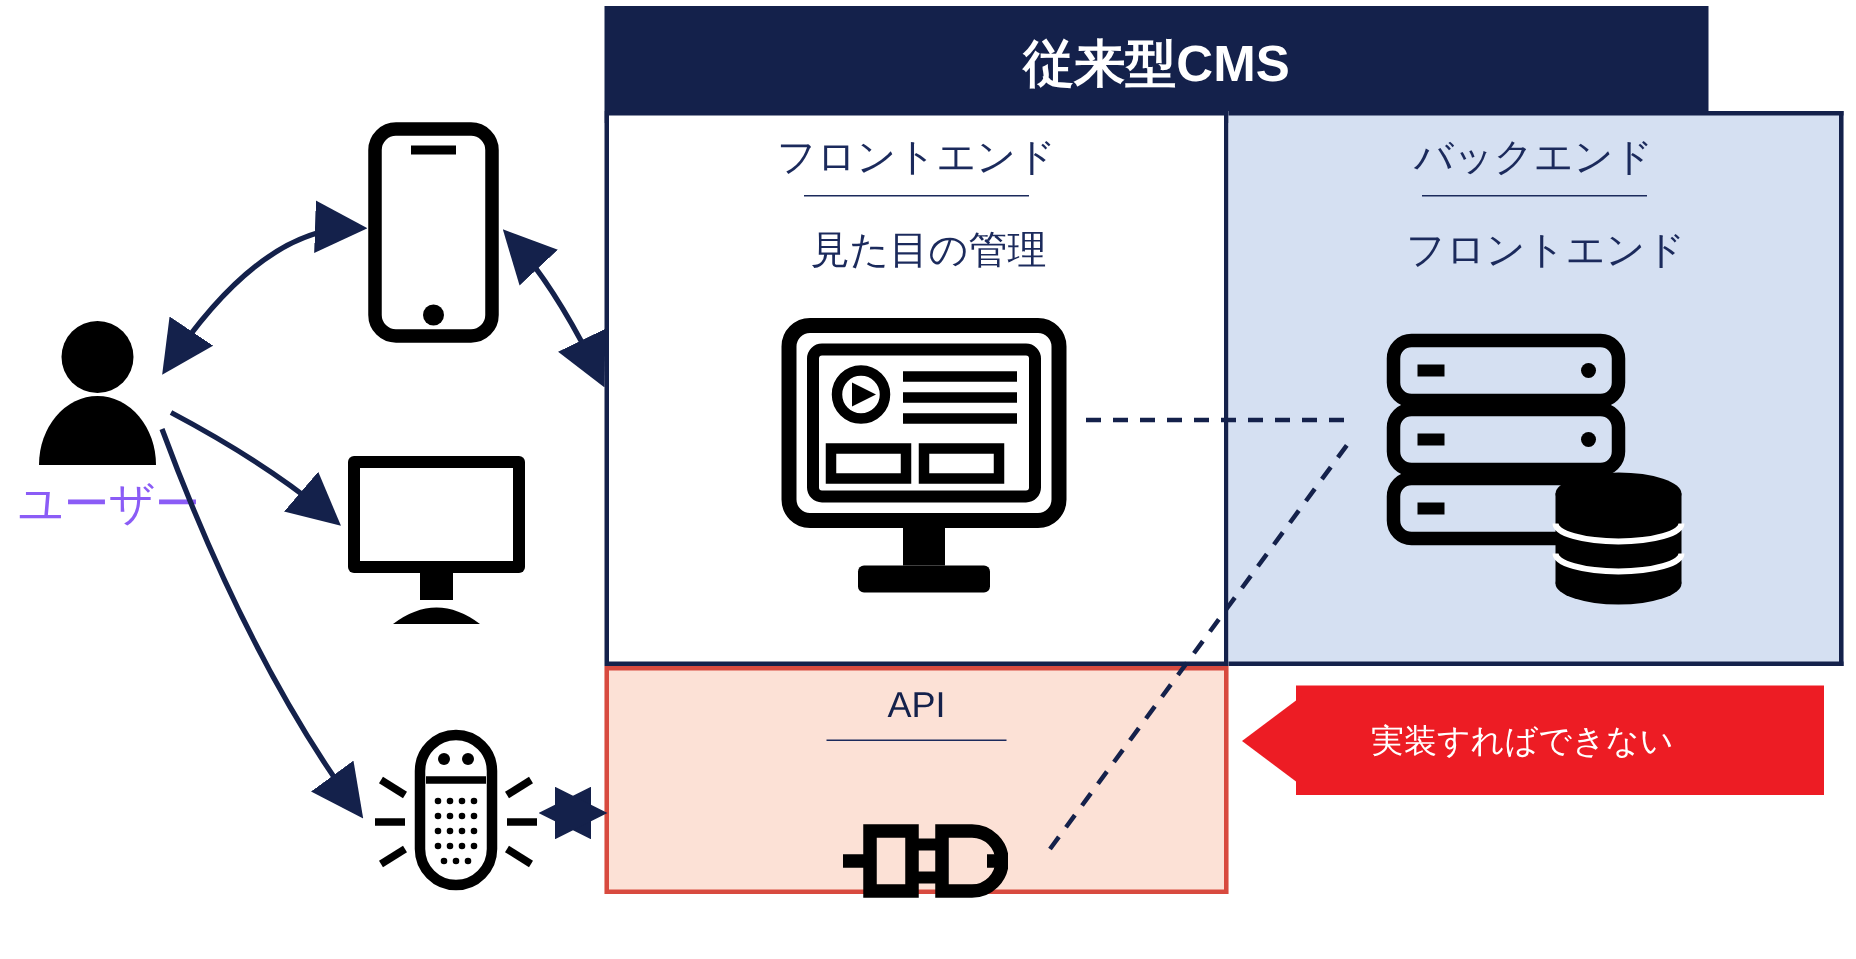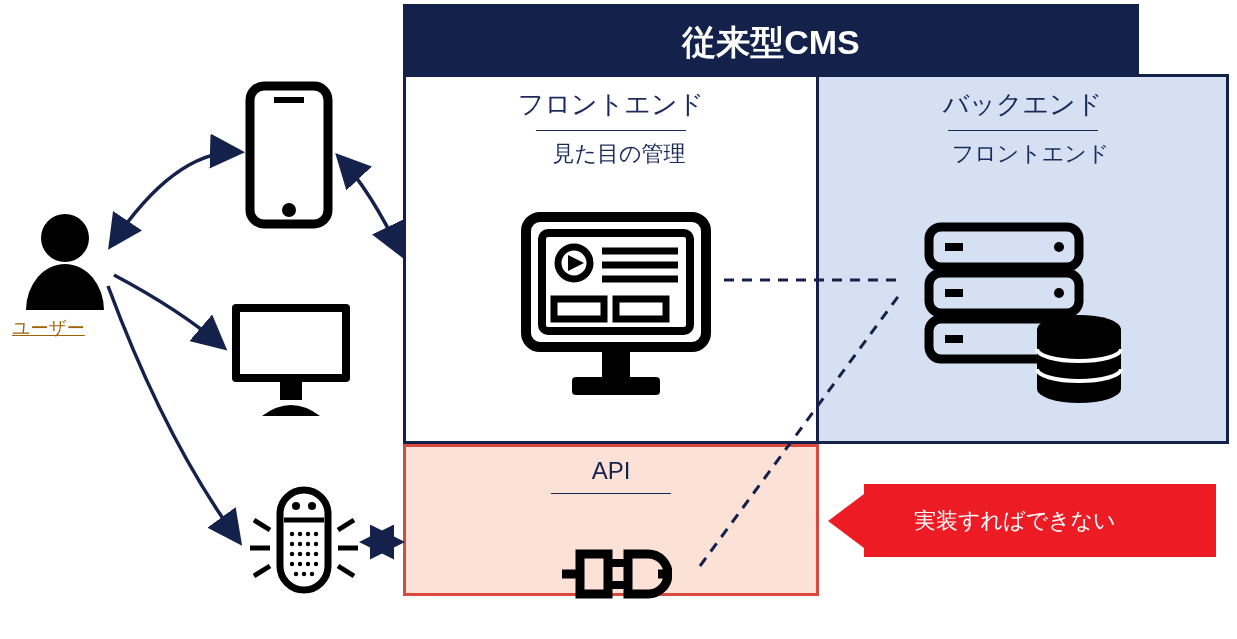--- a/index.html
+++ b/index.html
@@ -35,35 +35,34 @@
     background: #fce1d6;
   }
   .section-title {
     text-align: center;
     font-size: 26px;
     color: #1b2a5c;
     padding-top: 10px;
   }
   .section-sub {
     text-align: center;
-    font-size: 22px;
+    font-size: 26px;
     color: #1b2a5c;
-    margin-top: 8px;
+    margin-top: 18px;
     padding-left: 16px;
   }
   .underline {
     width: 150px;
     height: 1px;
     background: #1b2a5c;
     margin: 8px auto 0;
   }
   .user-label {
-    font-size: 18px;
-    color: #a16207;
-    text-decoration: underline;
+    font-size: 30px;
+    color: #8b5cf6;
   }
   .callout {
     background: #ed1c24;
     color: #fff;
     font-size: 22px;
     padding: 20px 30px 20px 50px;
     position: relative;
     line-height: 1.5;
   }
   .callout::before {
@@ -228,15 +227,15 @@
   <path d="M108 286 Q165 440 238 540" fill="none" stroke="#14214b" stroke-width="3.5" marker-end="url(#ah-navy-e)"></path>
 
   <path d="M340 158 Q370 190 400 252" fill="none" stroke="#14214b" stroke-width="3.5" marker-start="url(#ah-navy-s)" marker-end="url(#ah-navy-e)"></path>
 
   <line x1="366" y1="542" x2="398" y2="542" stroke="#14214b" stroke-width="3.5" marker-start="url(#ah-navy-s)" marker-end="url(#ah-navy-e)"></line>
 
   <line x1="724" y1="280" x2="900" y2="280" stroke="#14214b" stroke-width="3" stroke-dasharray="10 8"></line>
   <line x1="700" y1="566" x2="900" y2="294" stroke="#14214b" stroke-width="3" stroke-dasharray="10 8"></line>
 </svg>
 
-<div class="abs callout" style="left:864px; top:484px; width:352px;">
+<div class="abs callout" style="left:864px; top:457px; width:352px;">
   <div>実装すればできない</div>
 </div>
 
 </body></html>

